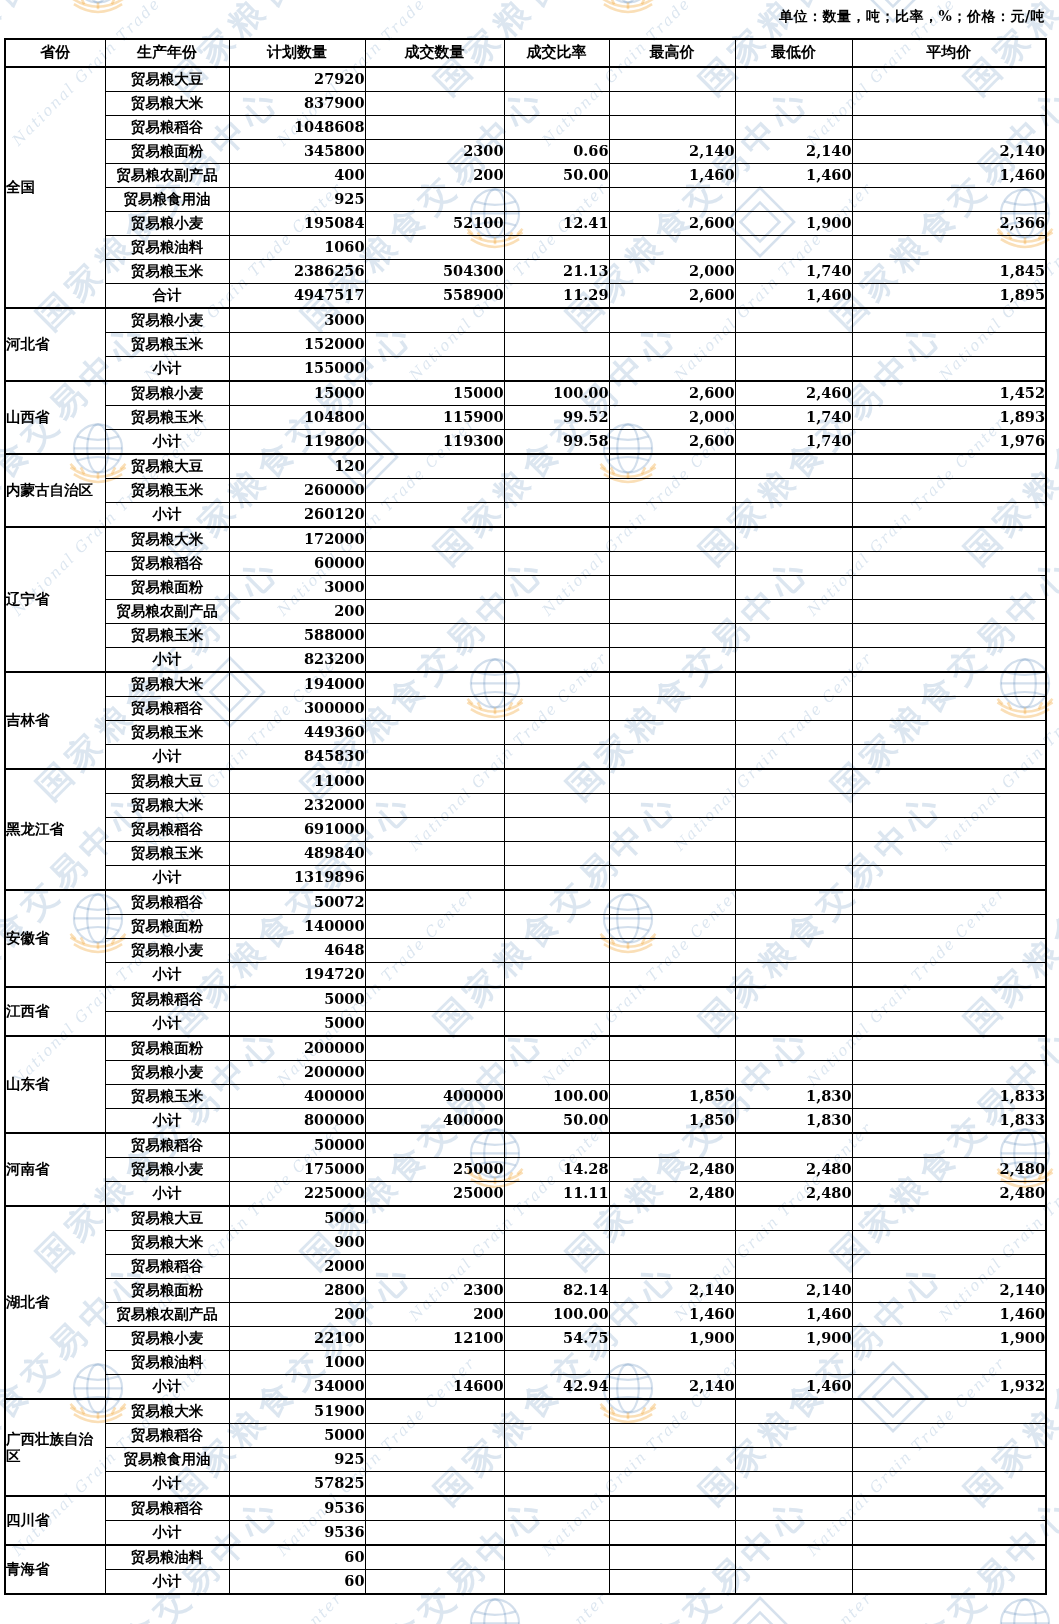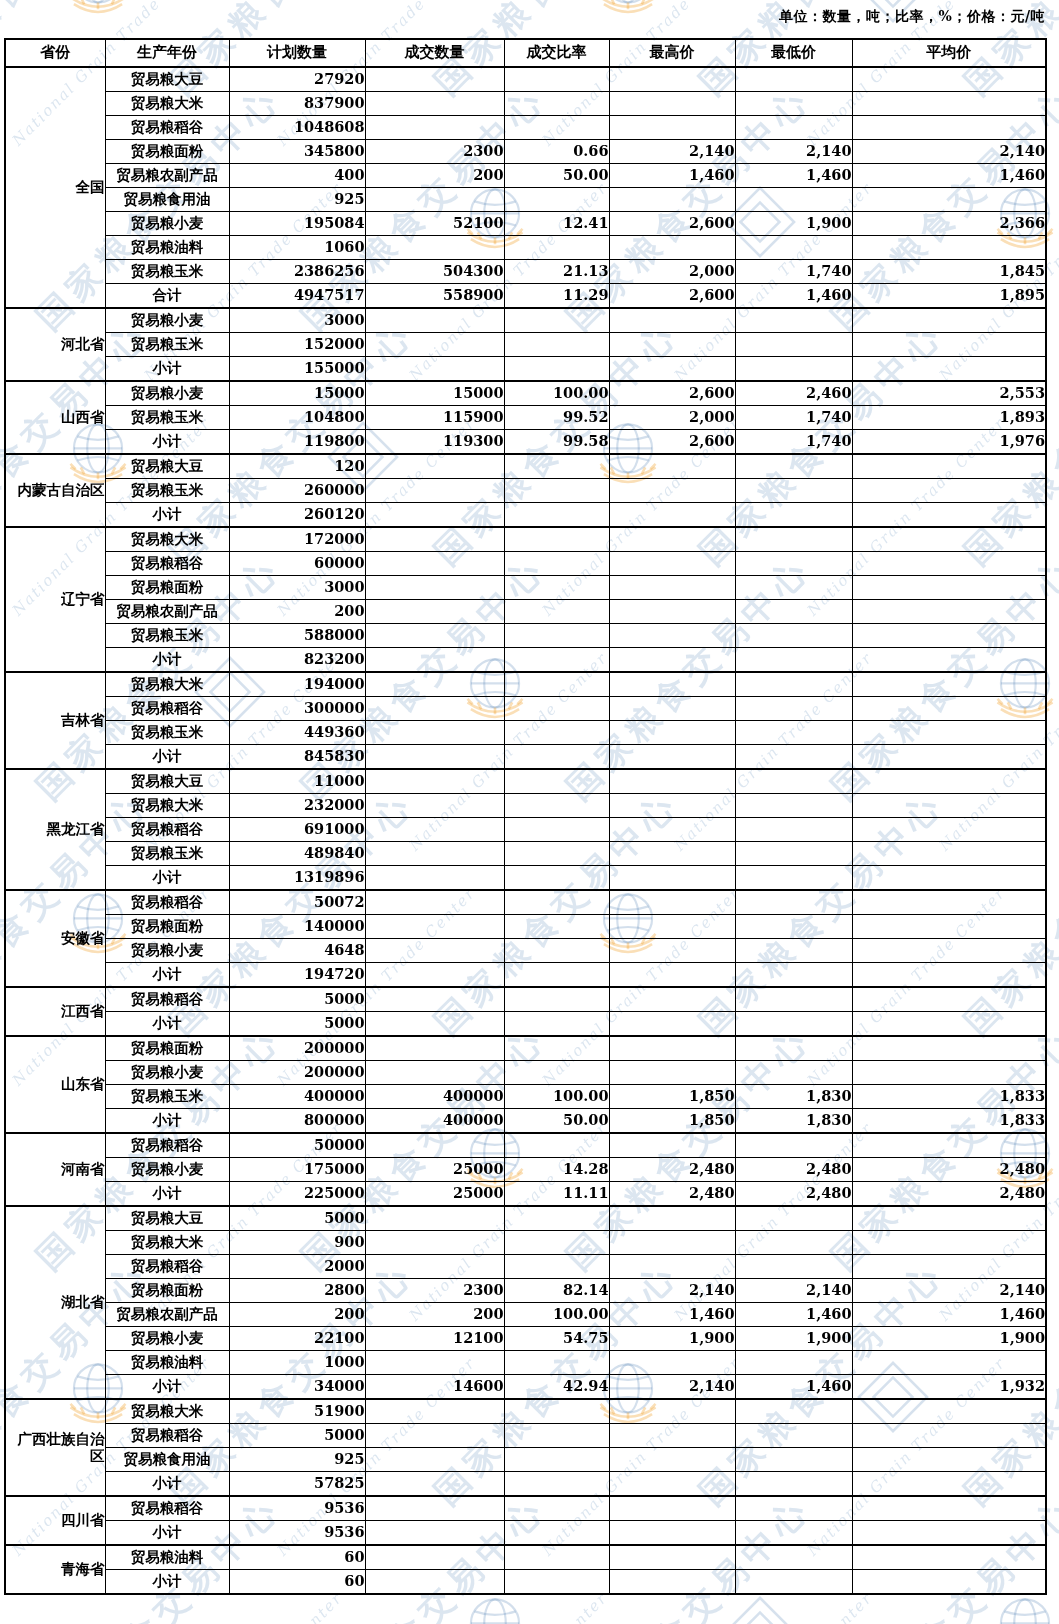--- a/index.html
+++ b/index.html
@@ -44,21 +44,21 @@
     font-weight:bold;
     overflow:hidden;
     background:transparent;
   }
   table.grain thead th{
     height:26px;font-size:15px;text-align:center;
     border-bottom:2px solid #000;
     margin-left:34px;
   }
   tr.group-start td{border-top:2px solid #000;}
-  td.province{text-align:right;font-size:15px;}
+  td.province{text-align:left;font-size:15px;}
   td.year{text-align:center;}
   td.num{text-align:right;padding-right:7px;font-family:"DejaVu Serif","Liberation Mono",serif;}
 </style>
 </head>
 <body>
 
 <div class="watermark-layer">
     <div class="wm-tile" style="left: -95px; top: -62px;">
       <div class="wm-cn">国家粮食交易中心</div>
       <div class="wm-en">National Grain Trade Center</div>
@@ -607,21 +607,21 @@
         <td class="num"></td>
       </tr>
       <tr class="group-start">
         <td class="province" rowspan="3">山西省</td>
         <td class="year">贸易粮小麦</td>
         <td class="num">15000</td>
         <td class="num">15000</td>
         <td class="num">100.00</td>
         <td class="num">2,600</td>
         <td class="num">2,460</td>
-        <td class="num">2,553</td>
+        <td class="num">1,452</td>
       </tr>
       <tr>
         <td class="year">贸易粮玉米</td>
         <td class="num">104800</td>
         <td class="num">115900</td>
         <td class="num">99.52</td>
         <td class="num">2,000</td>
         <td class="num">1,740</td>
         <td class="num">1,893</td>
       </tr>

